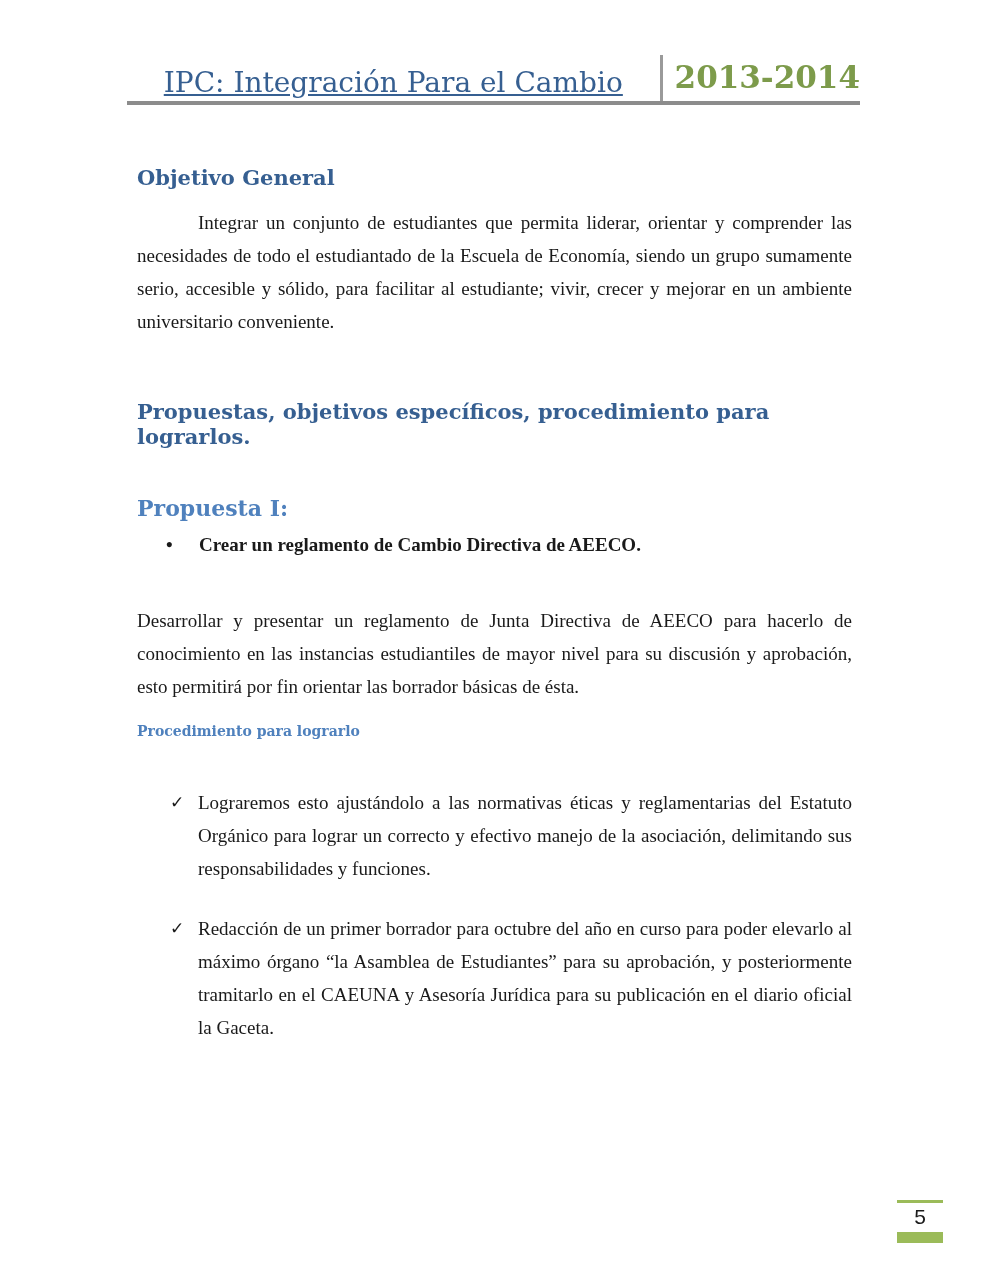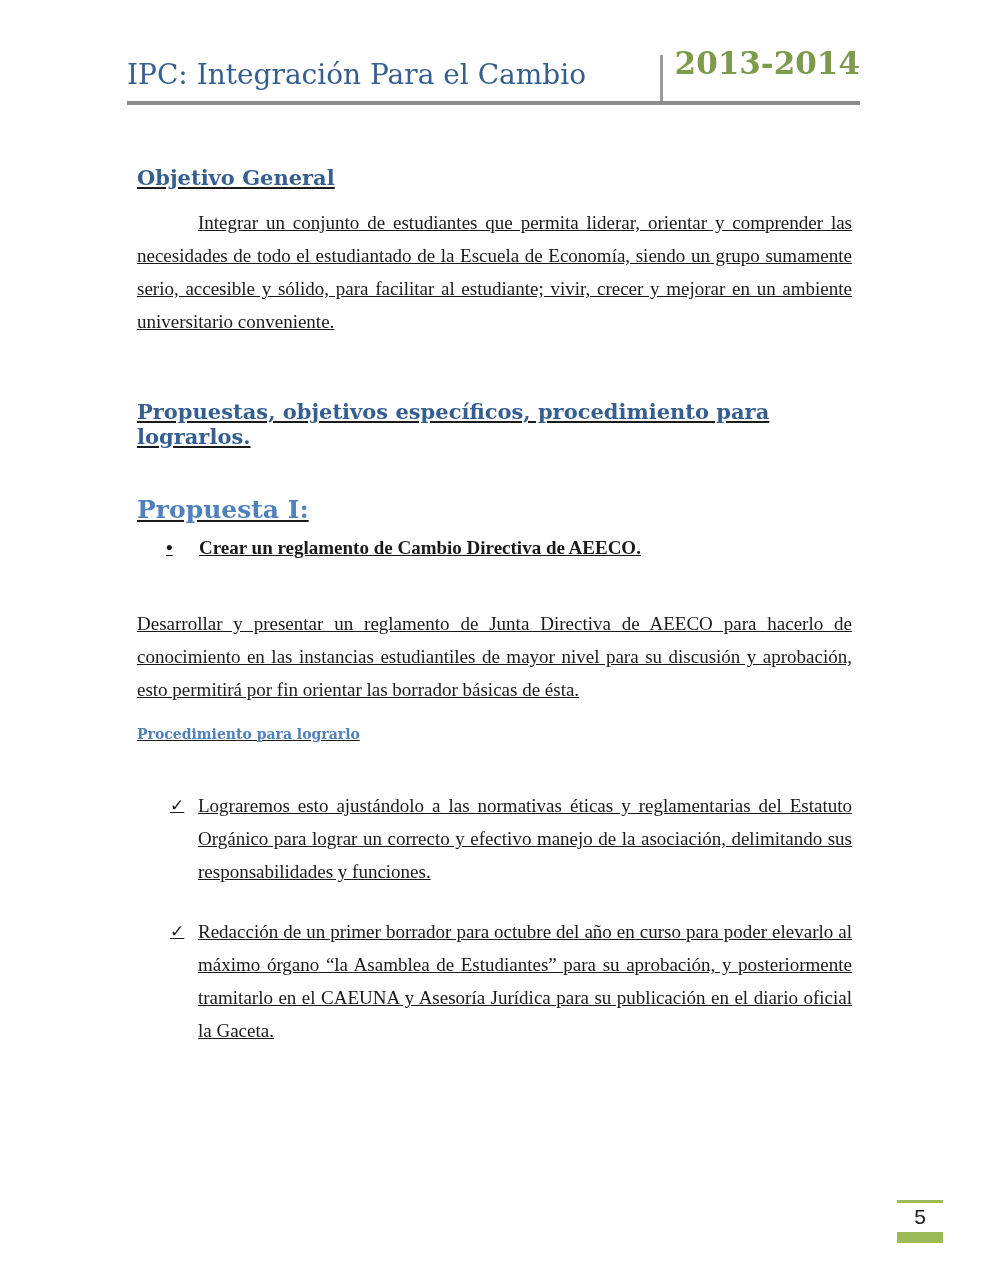--- a/index.html
+++ b/index.html
@@ -14,57 +14,57 @@
   
   .header{
     margin:55px 130px 0 127px;
     height:46px;
     display:flex;
     align-items:flex-end;
     border-bottom:4px solid #8c8c8c;
   }
   .header-title-cell{
     width:542px;
-    text-align:left;
+    text-align:center;
     font-family:"DejaVu Serif", serif;
     font-size:28px;
     color:#365f91;
-    padding-bottom:10px;
+    padding-bottom:2px;
     white-space:nowrap;
+    text-decoration:underline;
   }
   .header-divider{
     width:3px;
     align-self:stretch;
     background:#9a9a9a;
   }
   .header-year-cell{
     padding-left:12px;
-    padding-bottom:20px;
+    padding-bottom:6px;
     font-family:"DejaVu Serif", serif;
     font-weight:bold;
     font-size:31px;
     color:#7d9b4b;
     white-space:nowrap;
   }
   
   .content{
     padding:0 138px 0 137px;
-    text-decoration:underline;
   }
   .h-dark{
     font-family:"DejaVu Serif", serif;
     font-weight:bold;
     font-size:21px;
     color:#365f91;
     margin:0;
   }
   .h-light{
     font-family:"DejaVu Serif", serif;
     font-weight:bold;
-    font-size:25px;
+    font-size:22px;
     color:#4f81bd;
     margin:0;
   }
   .h-objetivo-general{margin-top:60px;}
   .h-propuestas{margin-top:61px;}
   .h-propuesta1{margin-top:46px;}
   .h-objetivo-especifico{margin-top:30px;}
   .h-procedimiento{margin-top:20px;font-size:14px;}
   .para{
     margin:0;

